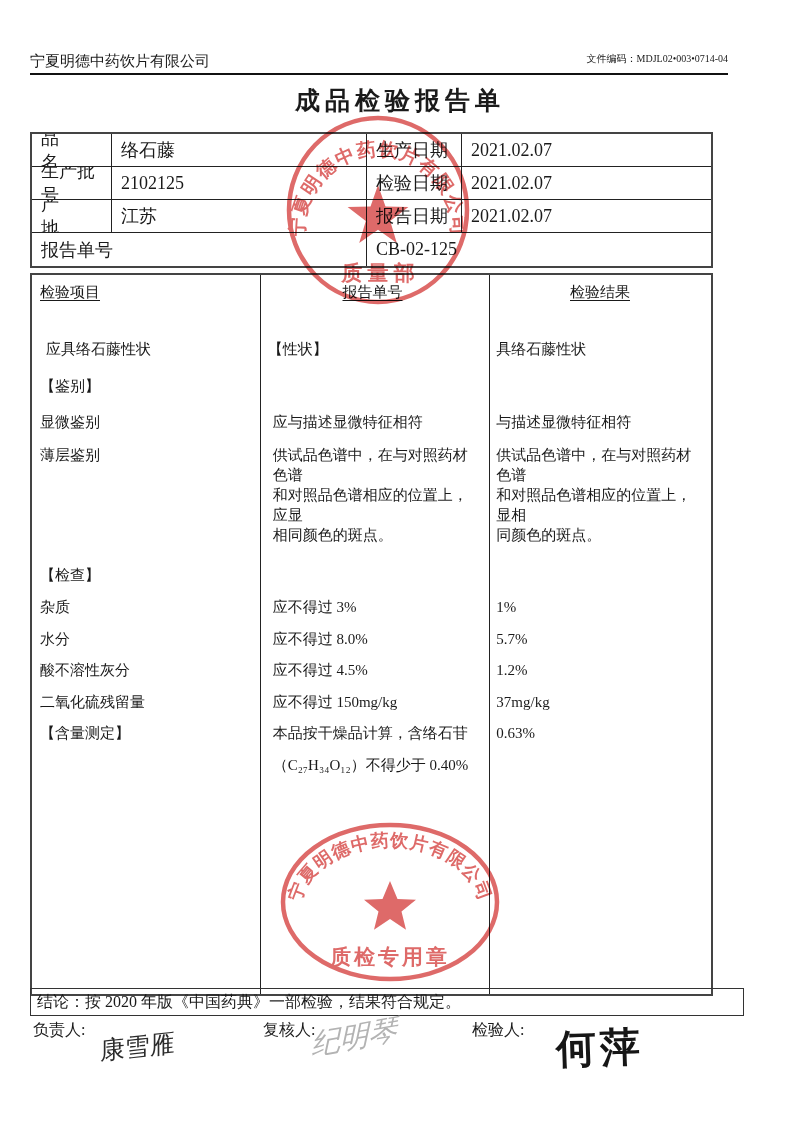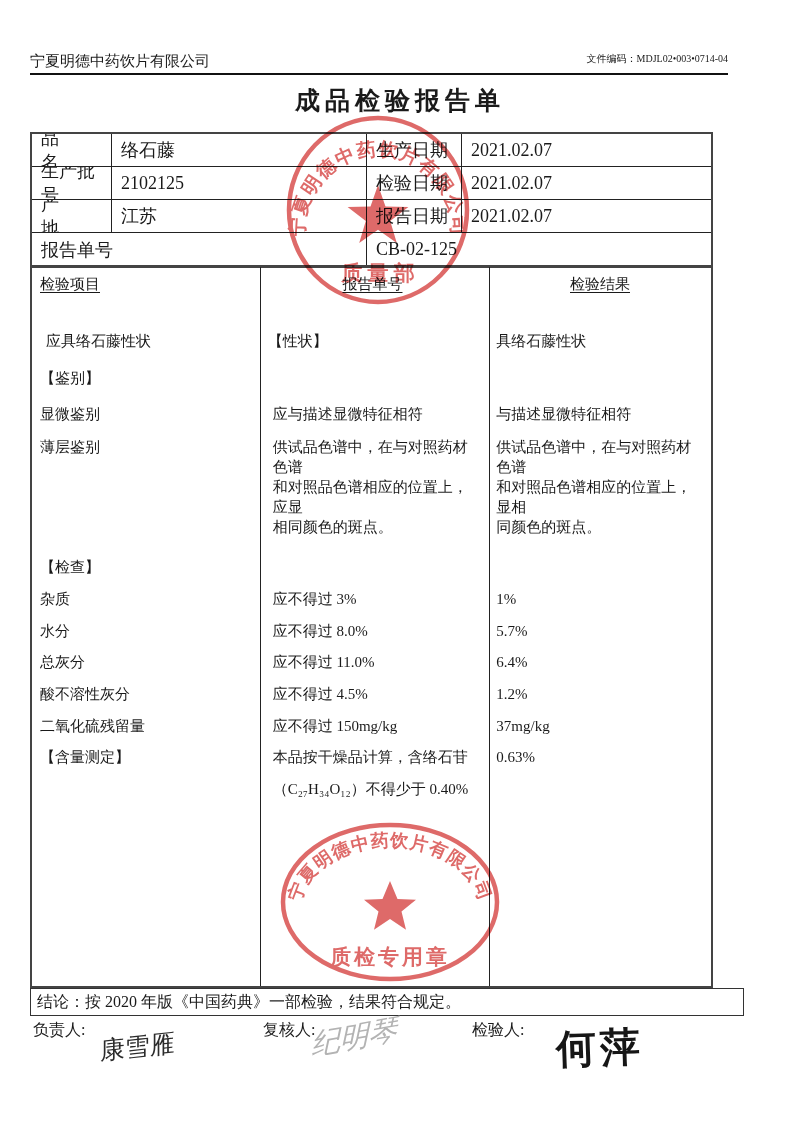--- a/index.html
+++ b/index.html
@@ -17,21 +17,21 @@
   .info-table{left:30px;top:132px;width:683px;border:2px solid #444;display:grid;
               grid-template-columns:80px 255px 95px auto;grid-auto-rows:33px;box-sizing:border-box;}
   .cell{border-right:1px solid #222;border-bottom:1px solid #222;display:flex;align-items:center;
         padding-left:9px;font-size:18px;box-sizing:border-box;overflow:hidden;}
   .cell.last-col{border-right:none;}
   .cell.last-row{border-bottom:none;}
   .span2a{grid-column:1/3;}
   .span2b{grid-column:3/5;}
 
   
-  .main-table{left:30px;top:265px;width:683px;height:723px;border:2px solid #444;box-sizing:border-box;}
+  .main-table{left:30px;top:273px;width:683px;height:723px;border:2px solid #444;box-sizing:border-box;}
   .vline{position:absolute;top:0;bottom:0;width:1px;background:#222;}
   .mt-head{position:absolute;top:8px;font-size:15px;text-decoration:underline;text-underline-offset:3px;}
   .mt-head.c1{left:8px;}
   .mt-head.c2{left:226px;width:229px;text-align:center;}
   .mt-head.c3{left:455px;width:226px;text-align:center;}
   #main-rows{position:absolute;left:0;top:64px;width:100%;}
   .mrow{display:flex;}
   .mcell{font-size:15px;line-height:20px;box-sizing:border-box;}
   .mcell.c1{width:228px;padding-left:8px;}
   .mcell.c2{width:229px;padding-left:14px;padding-right:6px;}
@@ -124,25 +124,20 @@
         <div class="mcell c1">杂质</div>
         <div class="mcell c2">应不得过 3%</div>
         <div class="mcell c3">1%</div>
       </div>
       <div class="mrow" style="min-height: 31px;">
         <div class="mcell c1">水分</div>
         <div class="mcell c2">应不得过 8.0%</div>
         <div class="mcell c3">5.7%</div>
       </div>
       <div class="mrow" style="min-height: 32px;">
-        <div class="mcell c1">总灰分</div>
-        <div class="mcell c2">应不得过 11.0%</div>
-        <div class="mcell c3">6.4%</div>
-      </div>
-      <div class="mrow" style="min-height: 32px;">
         <div class="mcell c1">酸不溶性灰分</div>
         <div class="mcell c2">应不得过 4.5%</div>
         <div class="mcell c3">1.2%</div>
       </div>
       <div class="mrow" style="min-height: 31px;">
         <div class="mcell c1">二氧化硫残留量</div>
         <div class="mcell c2">应不得过 150mg/kg</div>
         <div class="mcell c3">37mg/kg</div>
       </div>
       <div class="mrow" style="min-height: 110px;">

